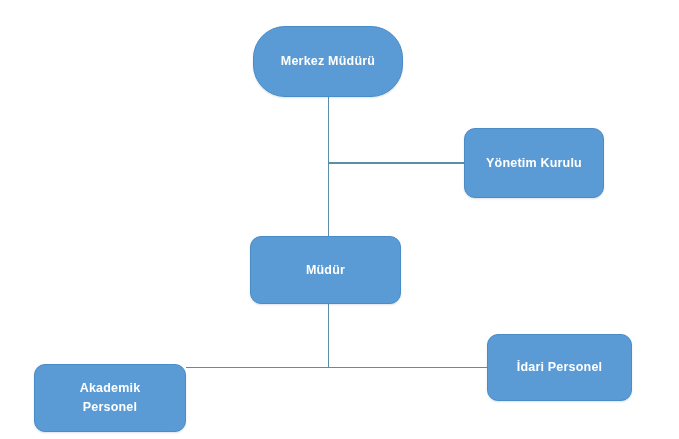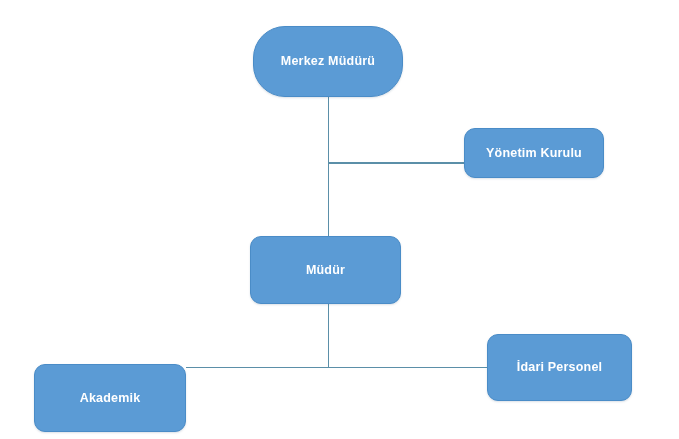--- a/index.html
+++ b/index.html
@@ -45,21 +45,21 @@
   .node-label {
     display: block;
     width: 100%;
     padding: 0 6px;
     box-sizing: border-box;
   }
   .node-label .line {
     display: block;
   }
   #node-merkez-muduru { left: 253px; top: 26px;  width: 150px; height: 71px; border-radius: 32px; }
-  #node-yonetim-kurulu { left: 464px; top: 128px; width: 140px; height: 50px; }
+  #node-yonetim-kurulu { left: 464px; top: 128px; width: 140px; height: 70px; }
   #node-mudur-yardimcilari { left: 250px; top: 236px; width: 151px; height: 68px; }
   #node-akademik-personel { left: 34px;  top: 336px; width: 152px; height: 68px; margin-top: 28px; }
   #node-idari-personel { left: 487px; top: 334px; width: 145px; height: 67px; justify-content: center; }
 </style>
 </head>
 <body>
 
 <div id="org-chart">
 
   <svg class="connector-layer" width="679" height="439" viewBox="0 0 679 439" xmlns="http://www.w3.org/2000/svg">
@@ -85,20 +85,21 @@
 
   <div class="node" id="node-mudur-yardimcilari">
     <span class="node-label">
       <span class="line">Müdür</span>
     </span>
   </div>
 
   <div class="node" id="node-akademik-personel">
     <span class="node-label">
       <span class="line">Akademik</span>
+      <span class="line">Personel</span>
     </span>
   </div>
 
   <div class="node" id="node-idari-personel">
     <span class="node-label">
       <span class="line">İdari Personel</span>
     </span>
   </div>
 
 </div>

